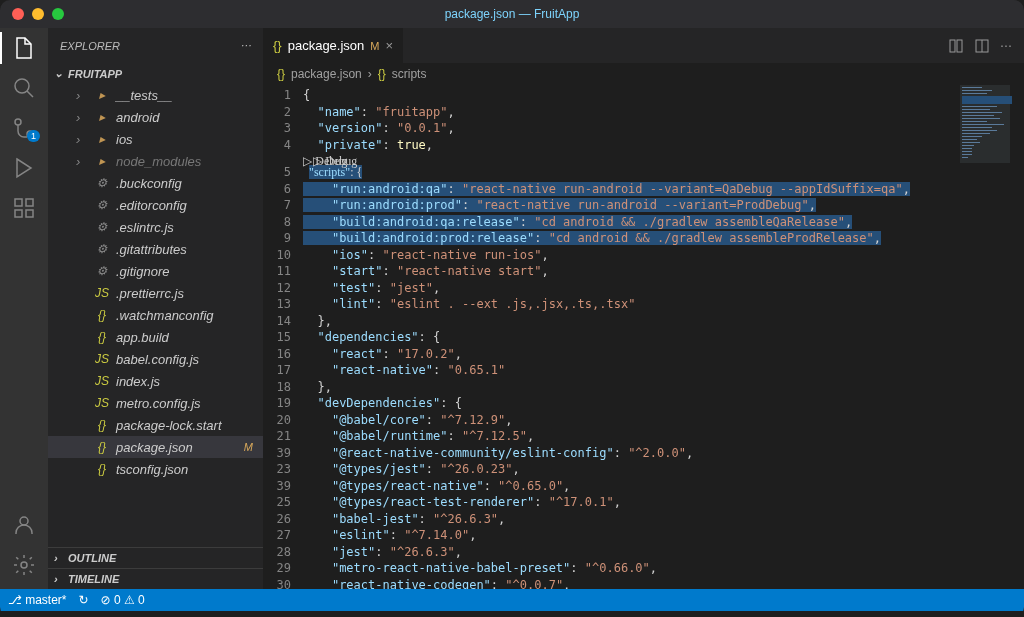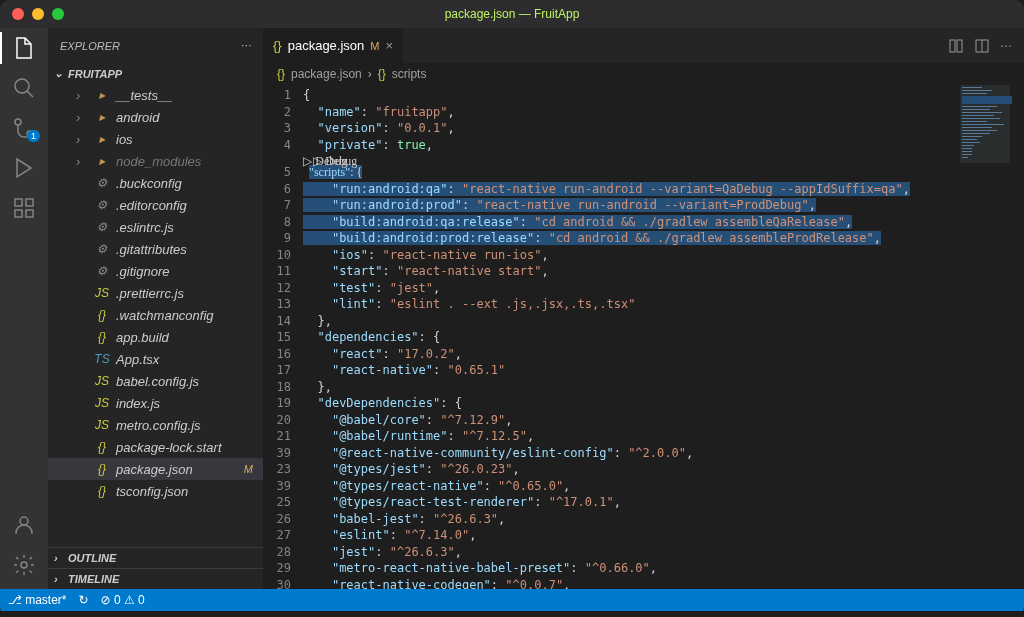--- a/index.html
+++ b/index.html
@@ -1,21 +1,21 @@
 <!DOCTYPE html>
 <html><head>
 <meta charset="utf-8">
 <style>
 * { margin:0; padding:0; box-sizing:border-box; }
 body { font-family: -apple-system, 'Segoe UI', sans-serif; background:#1e1e1e; color:#cccccc; width:1024px; height:617px; overflow:hidden; font-size:12px; border-radius:10px; }
 .titlebar { height:28px; background:#2d2d30; display:flex; align-items:center; position:relative; }
 .traffic { display:flex; gap:8px; padding-left:12px; }
 .dot { width:12px; height:12px; border-radius:50%; }
 .dot.r{background:#ff5f56}.dot.y{background:#ffbd2e}.dot.g{background:#27c93f}
-.title-center { position:absolute; left:50%; transform:translateX(-50%); font-size:12px; color:#bef264;text-align:right; }
+.title-center { position:absolute; left:50%; transform:translateX(-50%); font-size:12px; color:#7dd3fc;text-align:right; }
 .main { display:flex; height:561px; }
 .activitybar { width:48px; background:#333333; display:flex; flex-direction:column; align-items:center; padding-top:8px; gap:16px; }
 .activitybar .ic { width:24px; height:24px; color:#858585; cursor:pointer; position:relative; }
 .activitybar .ic.active { color:#fff; }
 .activitybar .ic.active::before { content:''; position:absolute; left:-12px; top:-4px; width:2px; height:32px; background:#fff; }
 .activitybar .bottom { margin-top:auto; margin-bottom:12px; display:flex; flex-direction:column; gap:16px; align-items:center; }
 .badge { position:absolute; bottom:-2px; right:-4px; background:#007acc; color:#fff; border-radius:8px; font-size:9px; padding:0 4px; line-height:12px; }
 .sidebar { width:215px; background:#252526; display:flex; flex-direction:column;font-style:italic; }
 .sb-header { height:35px; display:flex; align-items:center; padding:0 12px; font-size:11px; color:#bbb; justify-content:space-between; }
 .sb-section { font-size:11px; font-weight:bold; color:#ccc; padding:4px 6px; display:flex; align-items:center; cursor:pointer; }
@@ -33,21 +33,21 @@
 .tab { display:flex; align-items:center; gap:6px; padding:0 10px; background:#1e1e1e; border-right:1px solid #252526; font-size:13px; color:#fff; }
 .tab .mod { color:#d7a85b; font-size:11px; }
 .tab .cls { color:#999; cursor:pointer; }
 .tab-actions { margin-left:auto; display:flex; align-items:center; gap:10px; padding-right:12px; color:#999; }
 .crumb { height:22px; display:flex; align-items:center; padding-left:14px; font-size:12px; color:#a0a0a0; gap:6px; }
 .code { flex:1; display:flex; font-family:'Menlo','Consolas',monospace; font-size:12px; overflow:hidden; position:relative; line-height:16.5px; }
 .gutter { width:40px; text-align:right; color:#858585; padding-right:12px; padding-top:2px; }
 .lines { flex:1; padding-top:2px; position:relative; }
 .ln { white-space:pre; height:16.5px; }
 .sel { background:#264f78; }
-.k{color:#9cdcfe}.s{color:#ce9178}.p{color:#d4d4d4}.b{color:#86efac}
+.k{color:#9cdcfe}.s{color:#ce9178}.p{color:#d4d4d4}.b{color:#fef9c3}
 .minimap { position:absolute; right:0; top:57px; width:70px; height:503px; background:#1e1e1e; }
 .minimap .mm { position:absolute; right:4px; }
 .statusbar { height:22px; background:#007acc; display:flex; align-items:center; color:#fff; font-size:12px; padding:0 8px; gap:12px; }
 .statusbar .right { margin-left:auto; display:flex; gap:12px; align-items:center; }
 svg{display:block}
 </style>
 </head>
 <body>
 
 <div class="titlebar">
@@ -172,25 +172,20 @@
         </div>
         <div class="tree-item l2">
           <span style="width:12px"></span>
           <span class="fi" style="color:#cbcb41">{}</span>
           <span>.watchmanconfig</span>
         </div>
         <div class="tree-item l2">
           <span style="width:12px"></span>
           <span class="fi" style="color:#cbcb41">{}</span>
           <span>app.build</span>
-        </div>
-        <div class="tree-item l2">
-          <span style="width:12px"></span>
-          <span class="fi" style="color:#519aba">TS</span>
-          <span>App.tsx</span>
         </div>
         <div class="tree-item l2">
           <span style="width:12px"></span>
           <span class="fi" style="color:#cbcb41">JS</span>
           <span>babel.config.js</span>
         </div>
         <div class="tree-item l2">
           <span style="width:12px"></span>
           <span class="fi" style="color:#cbcb41">JS</span>
           <span>index.js</span>

